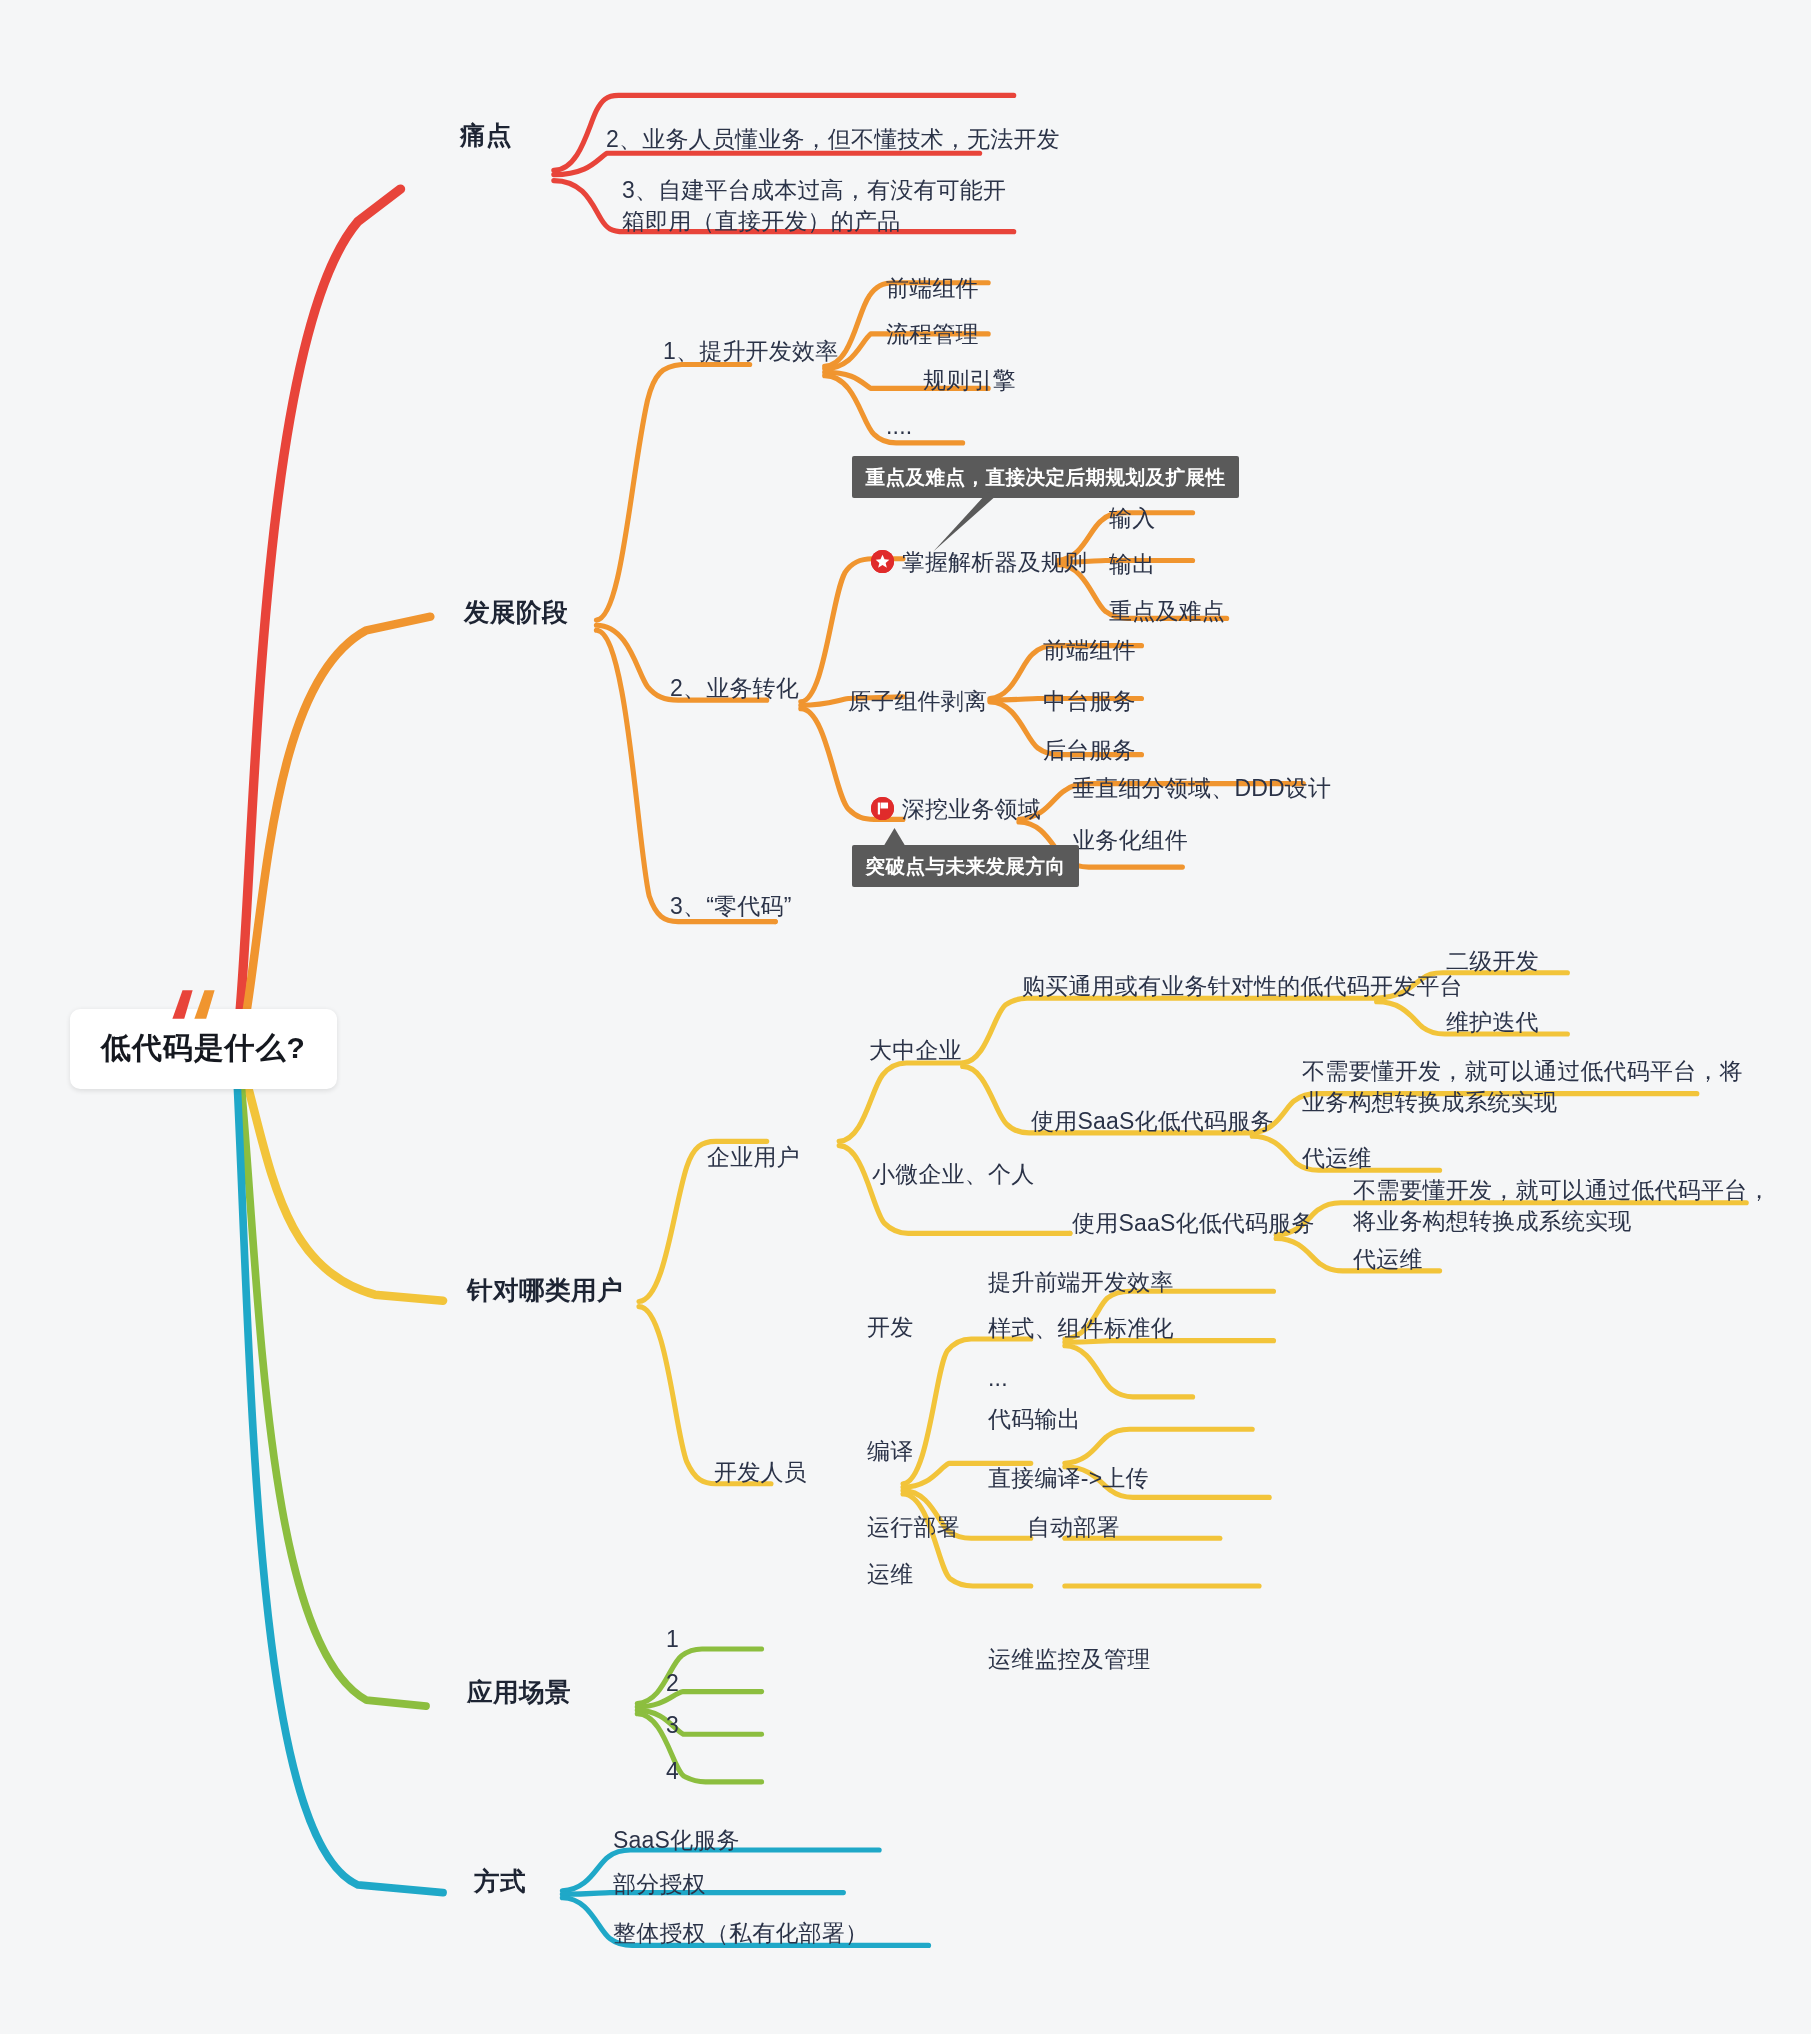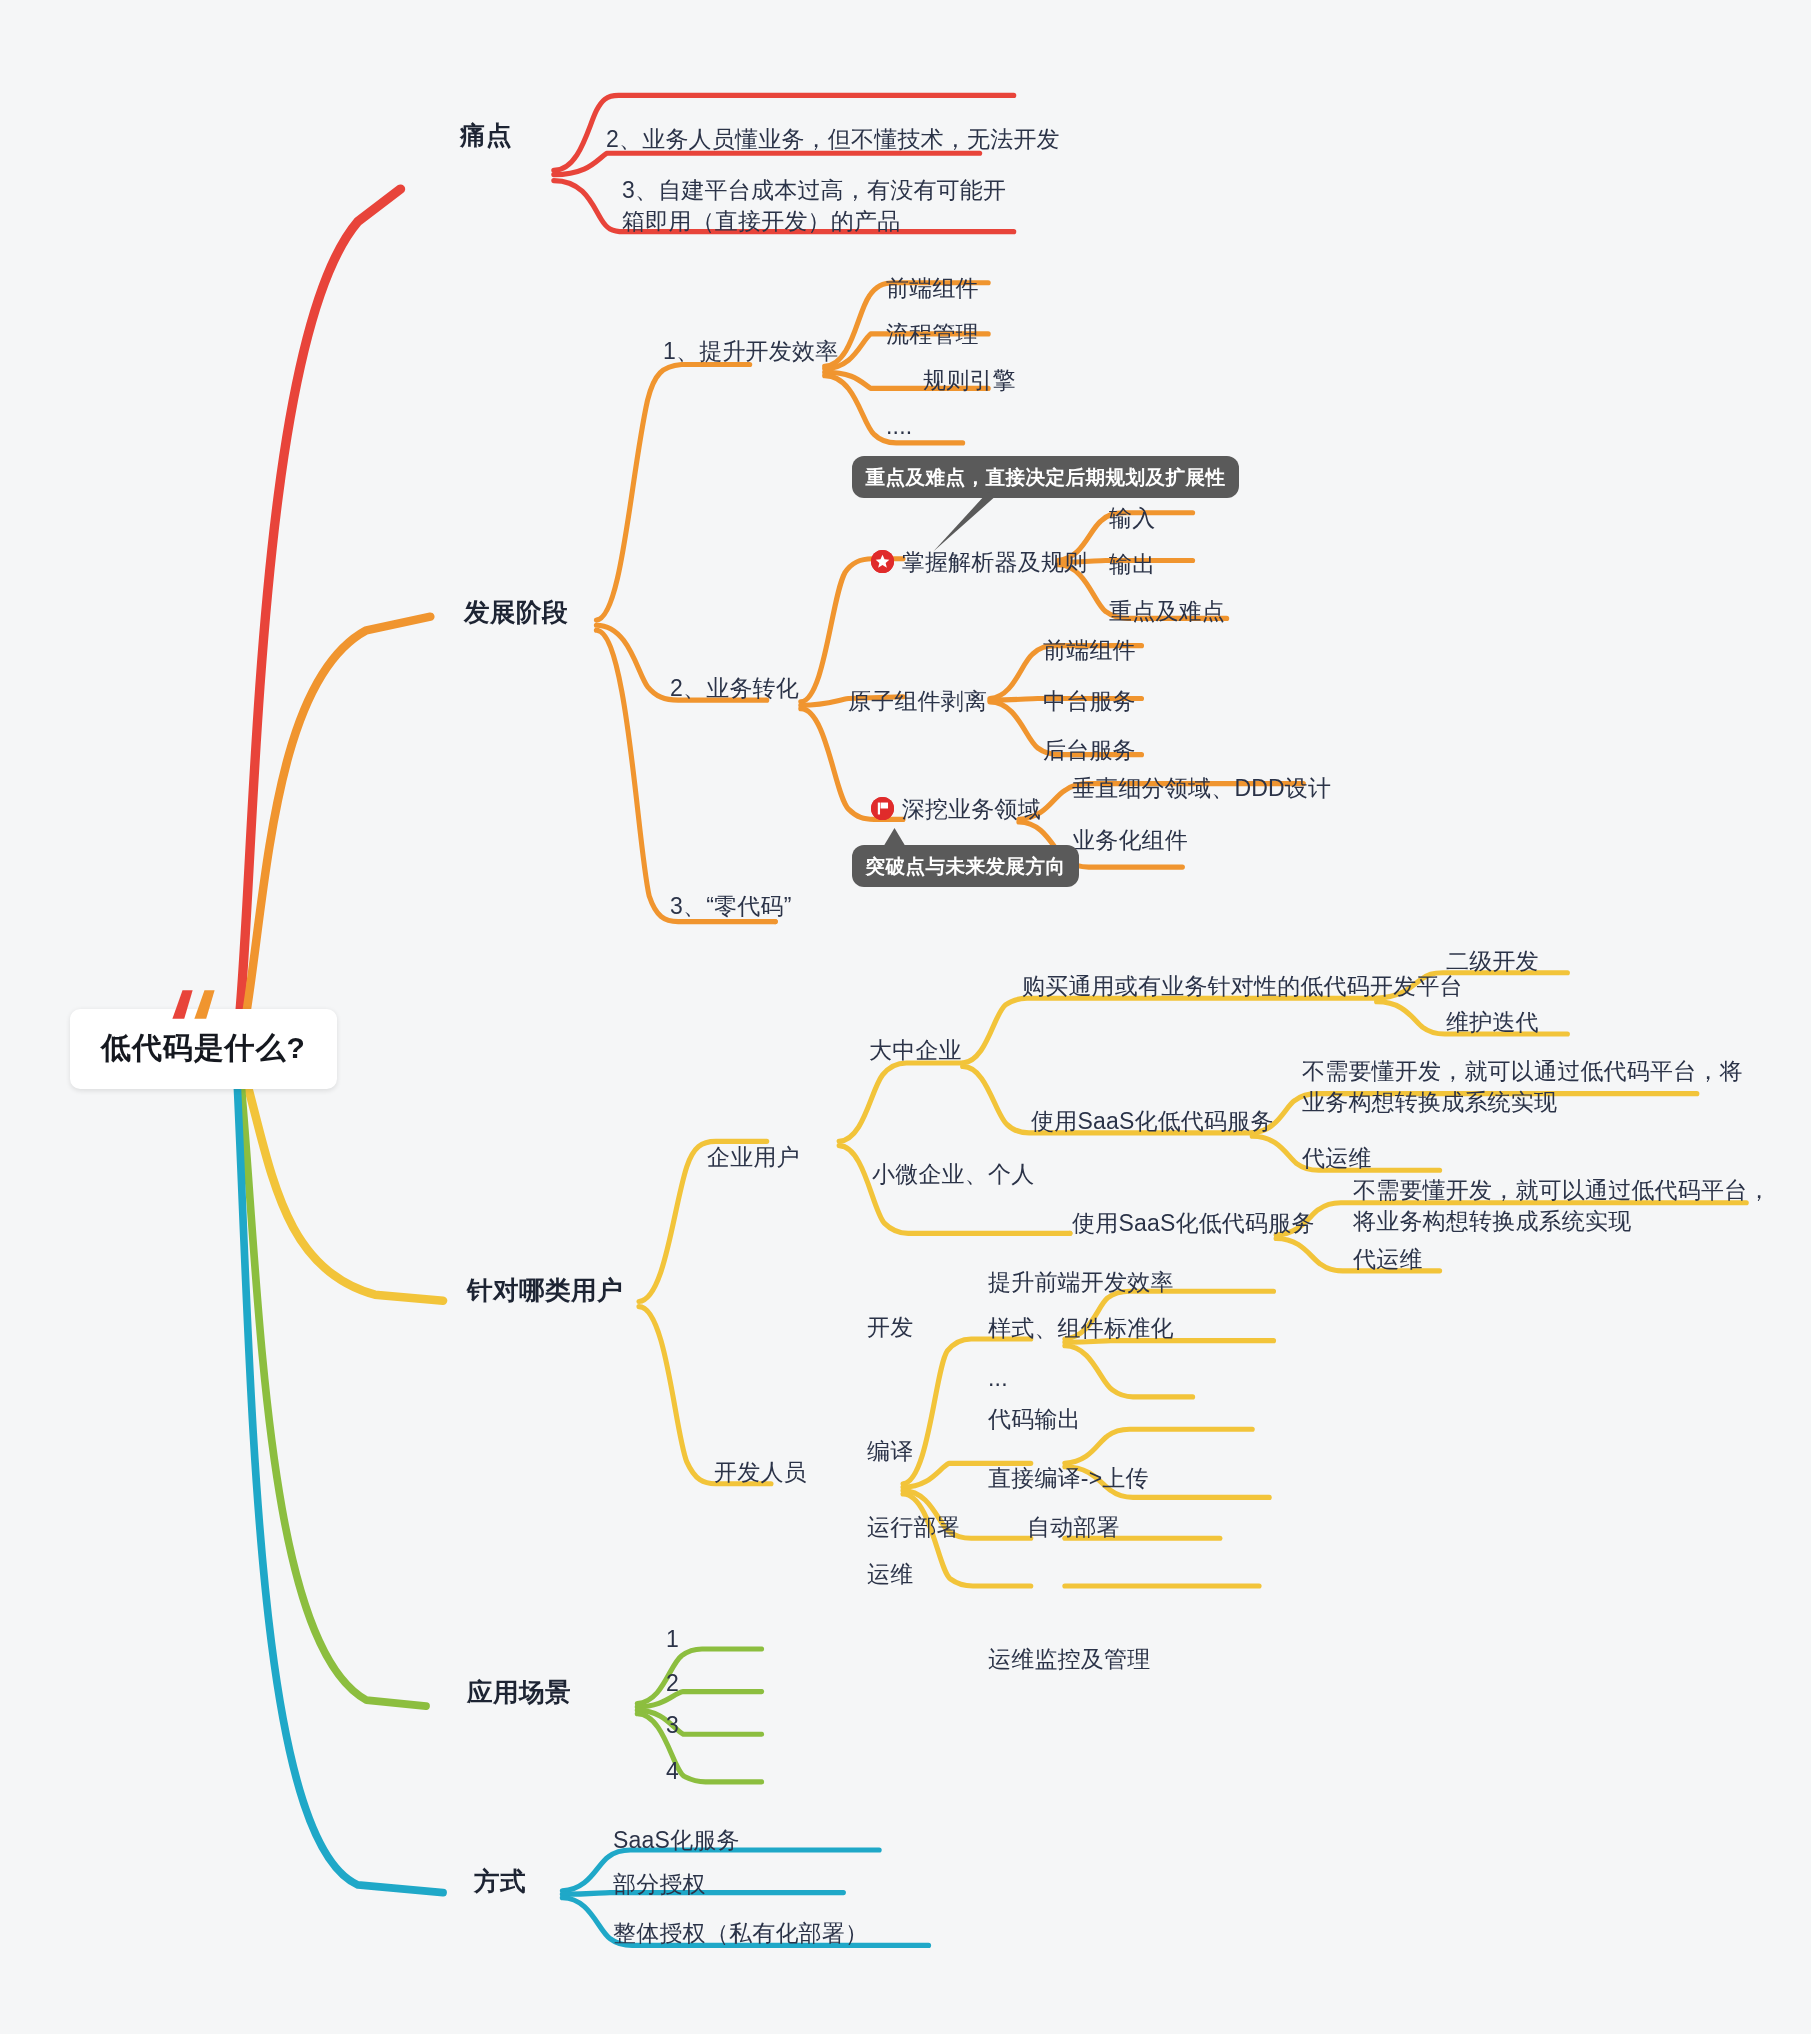--- a/index.html
+++ b/index.html
@@ -19,21 +19,21 @@
   .branch-title{
     font-size:25.6px;font-weight:bold;color:#1d2433;letter-spacing:0.4px;
   }
   .root{
     position:absolute;background:#ffffff;border-radius:10.2px;
     box-shadow:0 1.7px 5.1px rgba(0,0,0,.10);
     padding:19px 31px 20.4px 31px;
   }
   .root-text{font-size:30px;font-weight:bold;color:#15181f;letter-spacing:0.9px;}
   .tip{
-    position:absolute;background:#5a5a5a;color:#fff;border-radius:12px;
+    position:absolute;background:#5a5a5a;color:#fff;border-radius:2px;
     padding:7.7px 13.6px;font-size:19.6px;font-weight:bold;white-space:nowrap;
     letter-spacing:0.4px;
   }
   .icon-badge{
     display:inline-block;width:23px;height:23px;border-radius:50%;
     background:#e02b2b;position:relative;vertical-align:-3.4px;margin-right:7.7px;
   }
   .icon-badge svg{position:absolute;left:0;top:0;}
   .quote-mark{
     position:absolute;width:49px;height:29px;

